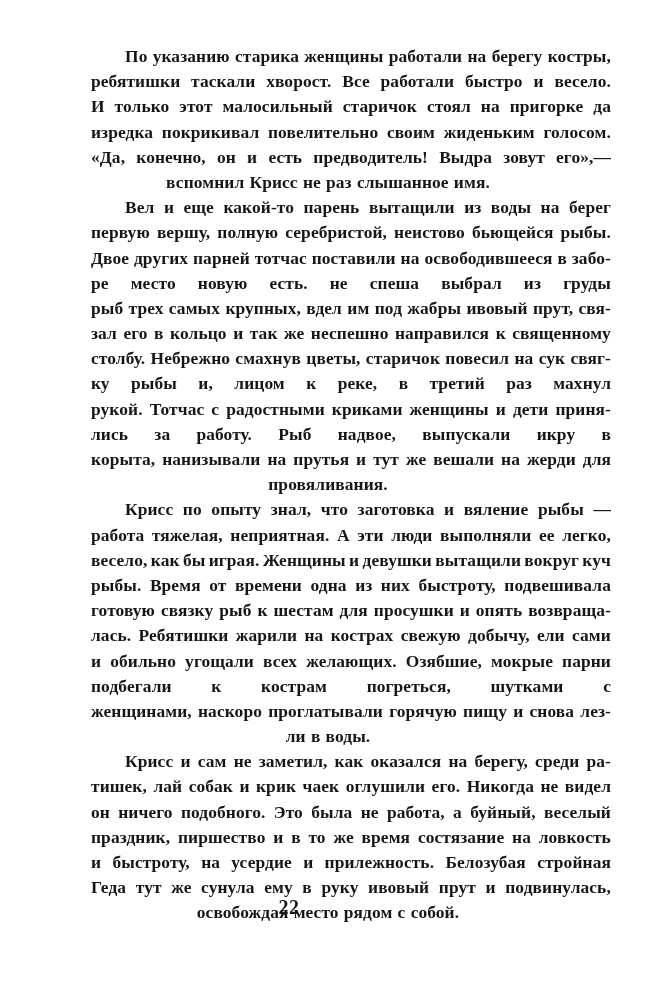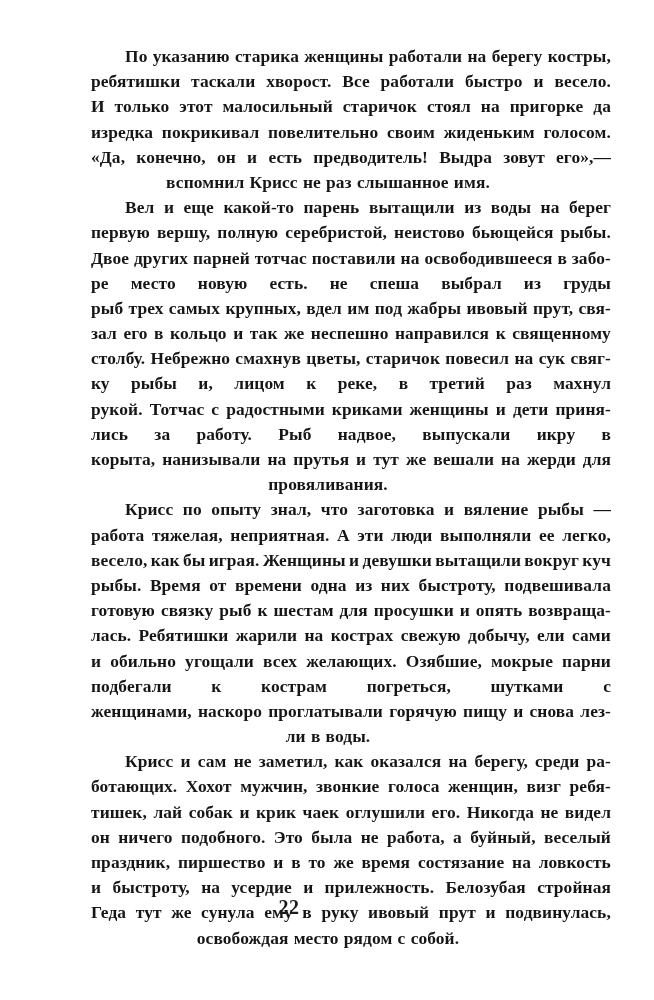--- a/index.html
+++ b/index.html
@@ -114,21 +114,20 @@
         <div class="line just"><span class="w">рыбы.</span><span class="w">Время</span><span class="w">от</span><span class="w">времени</span><span class="w">одна</span><span class="w">из</span><span class="w">них</span><span class="w">быстроту,</span><span class="w">подвешивала</span></div>
         <div class="line just"><span class="w">готовую</span><span class="w">связку</span><span class="w">рыб</span><span class="w">к</span><span class="w">шестам</span><span class="w">для</span><span class="w">просушки</span><span class="w">и</span><span class="w">опять</span><span class="w">возвраща-</span></div>
         <div class="line just"><span class="w">лась.</span><span class="w">Ребятишки</span><span class="w">жарили</span><span class="w">на</span><span class="w">кострах</span><span class="w">свежую</span><span class="w">добычу,</span><span class="w">ели</span><span class="w">сами</span></div>
         <div class="line just"><span class="w">и</span><span class="w">обильно</span><span class="w">угощали</span><span class="w">всех</span><span class="w">желающих.</span><span class="w">Озябшие,</span><span class="w">мокрые</span><span class="w">парни</span></div>
         <div class="line just"><span class="w">подбегали</span><span class="w">к</span><span class="w">кострам</span><span class="w">погреться,</span><span class="w">шутками</span><span class="w">с</span></div>
         <div class="line just"><span class="w">женщинами,</span><span class="w">наскоро</span><span class="w">проглатывали</span><span class="w">горячую</span><span class="w">пищу</span><span class="w">и</span><span class="w">снова</span><span class="w">лез-</span></div>
         <div class="line last"><span class="w">ли</span><span class="w">в</span><span class="w">воды.</span></div>
       </div>
       <div class="para">
         <div class="line just indent"><span class="w">Крисс</span><span class="w">и</span><span class="w">сам</span><span class="w">не</span><span class="w">заметил,</span><span class="w">как</span><span class="w">оказался</span><span class="w">на</span><span class="w">берегу,</span><span class="w">среди</span><span class="w">ра-</span></div>
-        <div class="line just"><span class="w">ботающих.</span><span class="w">Хохот</span><span class="w">мужчин,</span><span class="w">звонкие</span><span class="w">голоса</span><span class="w">женщин,</span><span class="w">визг</span><span class="w">ребя-</span></div>
         <div class="line just"><span class="w">тишек,</span><span class="w">лай</span><span class="w">собак</span><span class="w">и</span><span class="w">крик</span><span class="w">чаек</span><span class="w">оглушили</span><span class="w">его.</span><span class="w">Никогда</span><span class="w">не</span><span class="w">видел</span></div>
         <div class="line just"><span class="w">он</span><span class="w">ничего</span><span class="w">подобного.</span><span class="w">Это</span><span class="w">была</span><span class="w">не</span><span class="w">работа,</span><span class="w">а</span><span class="w">буйный,</span><span class="w">веселый</span></div>
         <div class="line just"><span class="w">праздник,</span><span class="w">пиршество</span><span class="w">и</span><span class="w">в</span><span class="w">то</span><span class="w">же</span><span class="w">время</span><span class="w">состязание</span><span class="w">на</span><span class="w">ловкость</span></div>
         <div class="line just"><span class="w">и</span><span class="w">быстроту,</span><span class="w">на</span><span class="w">усердие</span><span class="w">и</span><span class="w">прилежность.</span><span class="w">Белозубая</span><span class="w">стройная</span></div>
         <div class="line just"><span class="w">Геда</span><span class="w">тут</span><span class="w">же</span><span class="w">сунула</span><span class="w">ему</span><span class="w">в</span><span class="w">руку</span><span class="w">ивовый</span><span class="w">прут</span><span class="w">и</span><span class="w">подвинулась,</span></div>
         <div class="line last"><span class="w">освобождая</span><span class="w">место</span><span class="w">рядом</span><span class="w">с</span><span class="w">собой.</span></div>
       </div>
     </div>
   <div id="page-number">22</div>
 </div>

